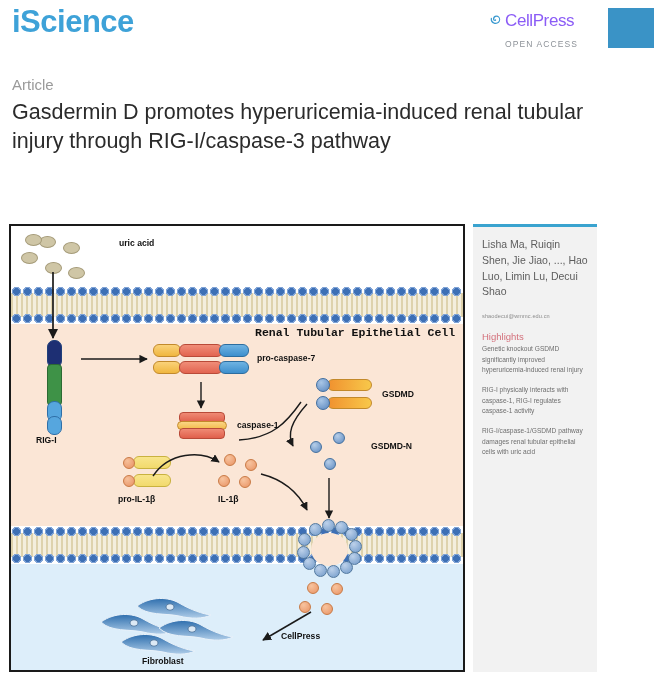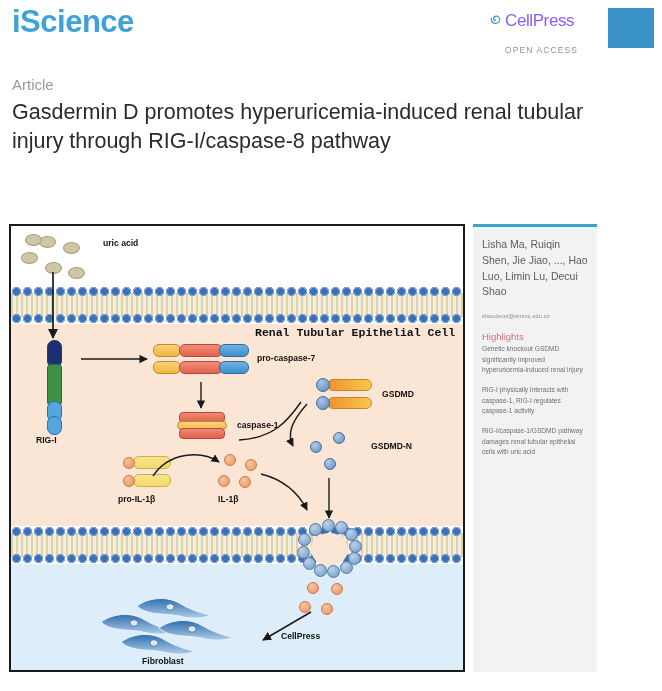--- a/index.html
+++ b/index.html
@@ -15,21 +15,21 @@
   .header{position:absolute;left:0;top:0;width:526px;height:60px;}
   .journal-logo{
     position:absolute;left:12px;top:4px;
     font-size:31px;font-weight:bold;letter-spacing:-0.5px;
     color:#3ea2d8;font-family:"Liberation Sans", sans-serif;
   }
   .cellpress-wrap{position:absolute;left:487px;top:12px;width:112px;text-align:left;}
   .cp-row{display:flex;align-items:center;gap:3px;}
   .cp-mark{width:15px;height:15px;flex:0 0 auto;}
   .cp-name{font-size:17px;font-weight:normal;color:#8b5cf6;letter-spacing:-0.4px;line-height:1;}
-  .cp-oa{font-size:8.5px;color:#8d9298;letter-spacing:1.1px;margin-top:16px;margin-left:18px;}
+  .cp-oa{font-size:8.5px;color:#8d9298;letter-spacing:1.1px;margin-top:10px;margin-left:18px;}
   .blue-square{position:absolute;left:608px;top:8px;width:46px;height:40px;background:#3a93c6;}
 
   
   .article-kicker{
     position:absolute;left:12px;top:76px;
     font-size:15px;color:#9a9a9a;font-weight:normal;
   }
   .article-title{
     position:absolute;left:12px;top:98px;width:590px;
     font-size:21.5px;color:#2b2b2b;line-height:1.33;font-weight:normal;
@@ -154,21 +154,21 @@
         </svg>
         <div class="cp-name">CellPress</div>
       </div>
       <div class="cp-oa">OPEN ACCESS</div>
     </div>
 
     <div class="blue-square"></div>
   </div>
 
   <div class="article-kicker">Article</div>
-  <div class="article-title">Gasdermin D promotes hyperuricemia-induced renal tubular injury through RIG-I/caspase-8 pathway</div>
+  <div class="article-title">Gasdermin D promotes hyperuricemia-induced renal tubular injury through RIG-I/caspase-3 pathway</div>
 
   <div class="info-col">
     <div class="authors">Lisha Ma, Ruiqin Shen, Jie Jiao, ..., Hao Luo, Limin Lu, Decui Shao</div>
     <div class="corr-email">shaodecui@wmmc.edu.cn</div>
     <div class="highlights-title">Highlights</div>
     <div class="highlight-item">Genetic knockout GSDMD significantly improved hyperuricemia-induced renal injury</div>
     <div class="highlight-item">RIG-I physically interacts with caspase-1, RIG-I regulates caspase-1 activity</div>
     <div class="highlight-item">RIG-I/caspase-1/GSDMD pathway damages renal tubular epithelial cells with uric acid</div>
   </div>
 
@@ -321,21 +321,21 @@
         <path d="M142 250 C158 226, 190 224, 208 236" fill="none" stroke="#1a1a1a" stroke-width="1.4" marker-end="url(#ah)"></path>
 
         <path d="M250 248 C274 254, 288 268, 296 284" fill="none" stroke="#1a1a1a" stroke-width="1.4" marker-end="url(#ah)"></path>
 
         <line x1="318" y1="252" x2="318" y2="292" stroke="#1a1a1a" stroke-width="1.4" marker-end="url(#ah)"></line>
 
         <line x1="300" y1="386" x2="252" y2="414" stroke="#1a1a1a" stroke-width="1.5" marker-end="url(#ah)"></line>
       </svg>
 
       <div class="label label-big" style="left:244px;top:100px;">Renal Tubular Epithelial Cell</div>
-      <div class="label" style="left:92px;top:12px;">uric acid</div>
+      <div class="label" style="left:108px;top:12px;">uric acid</div>
       <div class="label" style="left:25px;top:209px;">RIG-I</div>
       <div class="label" style="left:246px;top:127px;">pro-caspase-7</div>
       <div class="label" style="left:226px;top:194px;">caspase-1</div>
       <div class="label" style="left:371px;top:163px;">GSDMD</div>
       <div class="label" style="left:360px;top:215px;">GSDMD-N</div>
       <div class="label" style="left:107px;top:268px;">pro-IL-1β</div>
       <div class="label" style="left:207px;top:268px;">IL-1β</div>
       <div class="label" style="left:270px;top:405px;">CellPress</div>
       <div class="label" style="left:131px;top:430px;">Fibroblast</div>
 

